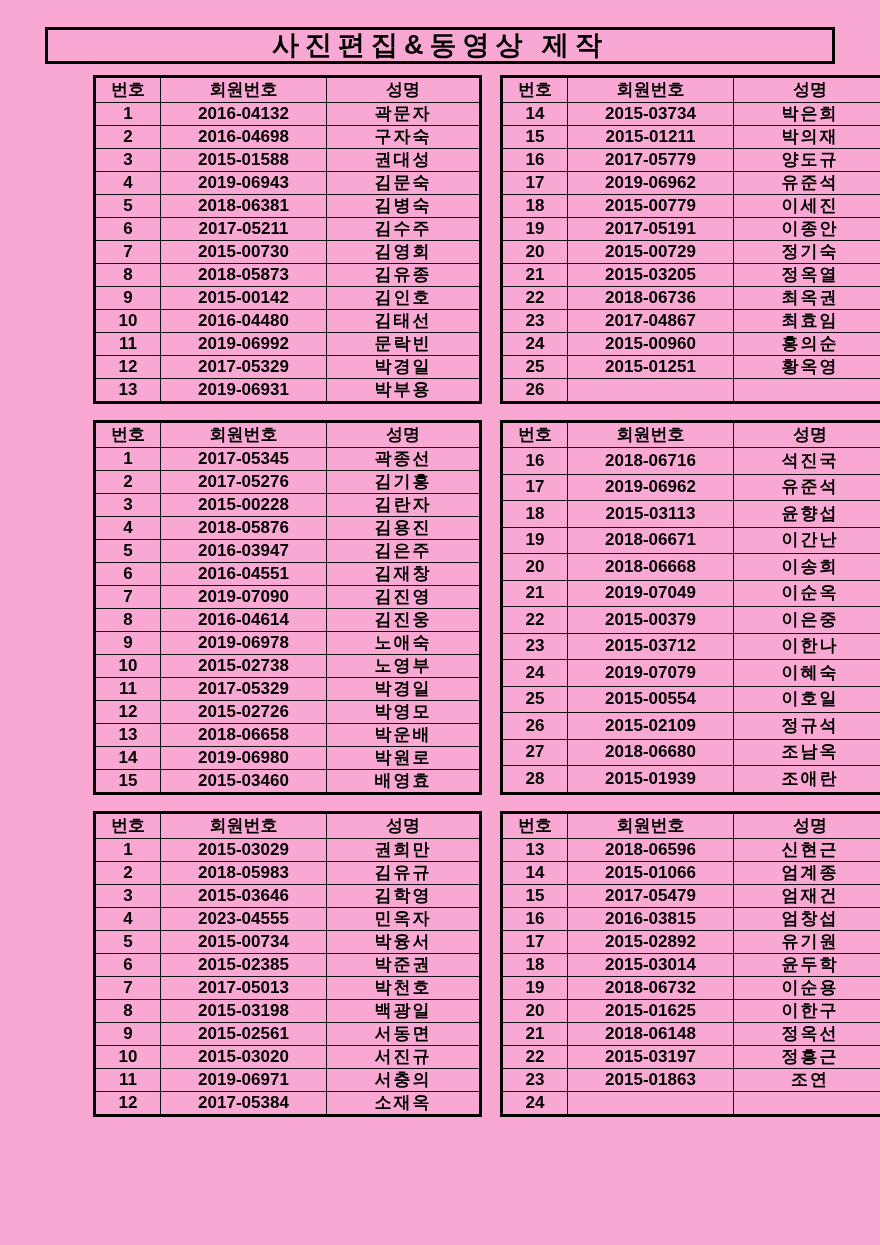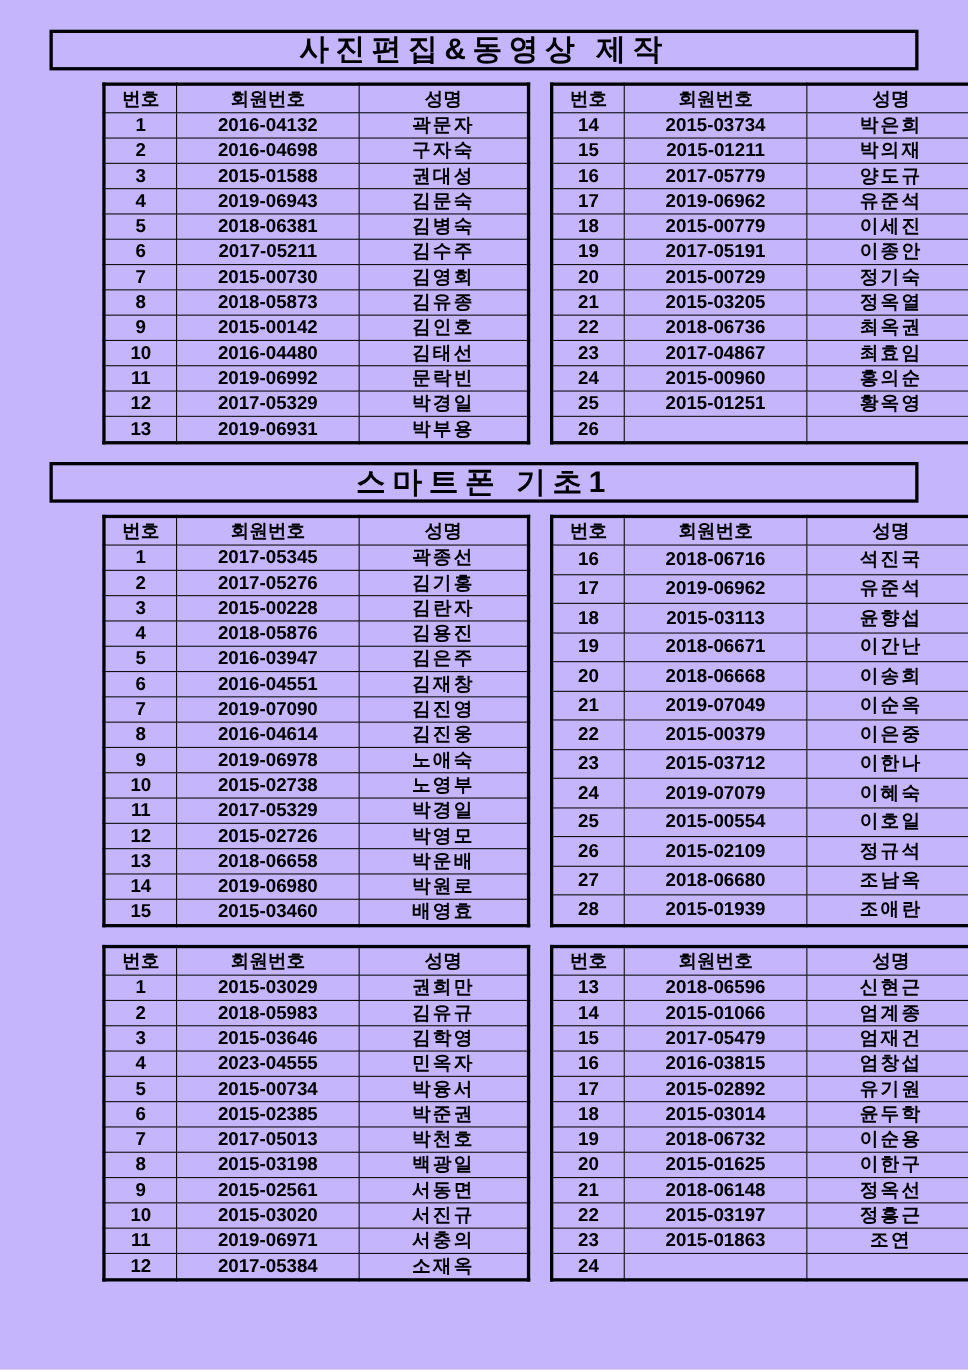--- a/index.html
+++ b/index.html
@@ -12,21 +12,21 @@
     height: 1245px;
     font-family: "Liberation Sans", "DejaVu Sans", sans-serif;
     color: #000000;
     -webkit-font-smoothing: antialiased;
   }
   .page {
     box-sizing: border-box;
     width: 880px;
     height: 1245px;
     padding: 27px 45px 20px 45px;
-    background: #c4b5fd;
+    background: #f9a8d4;
   }
   .course { margin-bottom: 16px; }
   .title-box {
     box-sizing: border-box;
     border: 3px solid #000000;
     height: 37px;
     line-height: 31px;
     text-align: center;
     font-size: 27px;
     font-weight: 700;
@@ -234,21 +234,20 @@
               <td class="cell-no">26</td>
               <td class="cell-id"></td>
               <td class="cell-name"></td>
             </tr>
           </tbody>
         </table>
     </div>
   </section>
 
   <section class="course">
-    <div class="title-box">스마트폰 기초1</div>
     <div class="tables">
       <table class="roster">
           <colgroup>
             <col class="c-no">
             <col class="c-id">
             <col class="c-nm">
           </colgroup>
           <thead>
             <tr>
               <th>번호</th>

